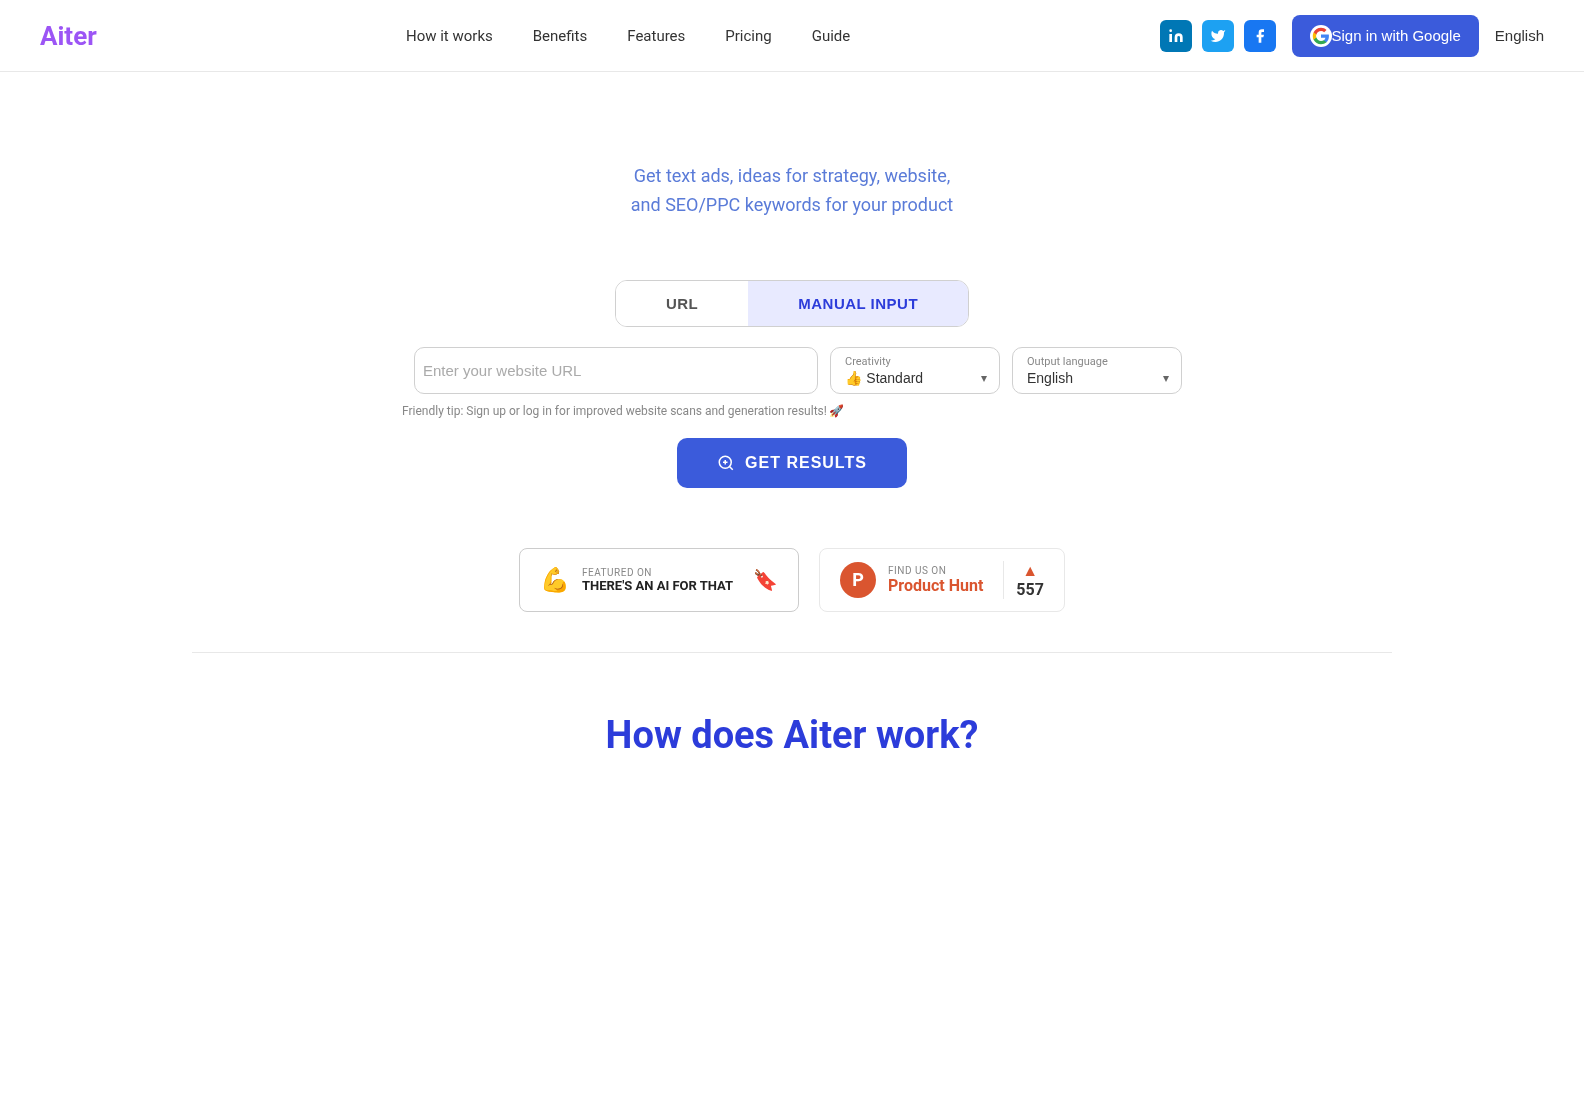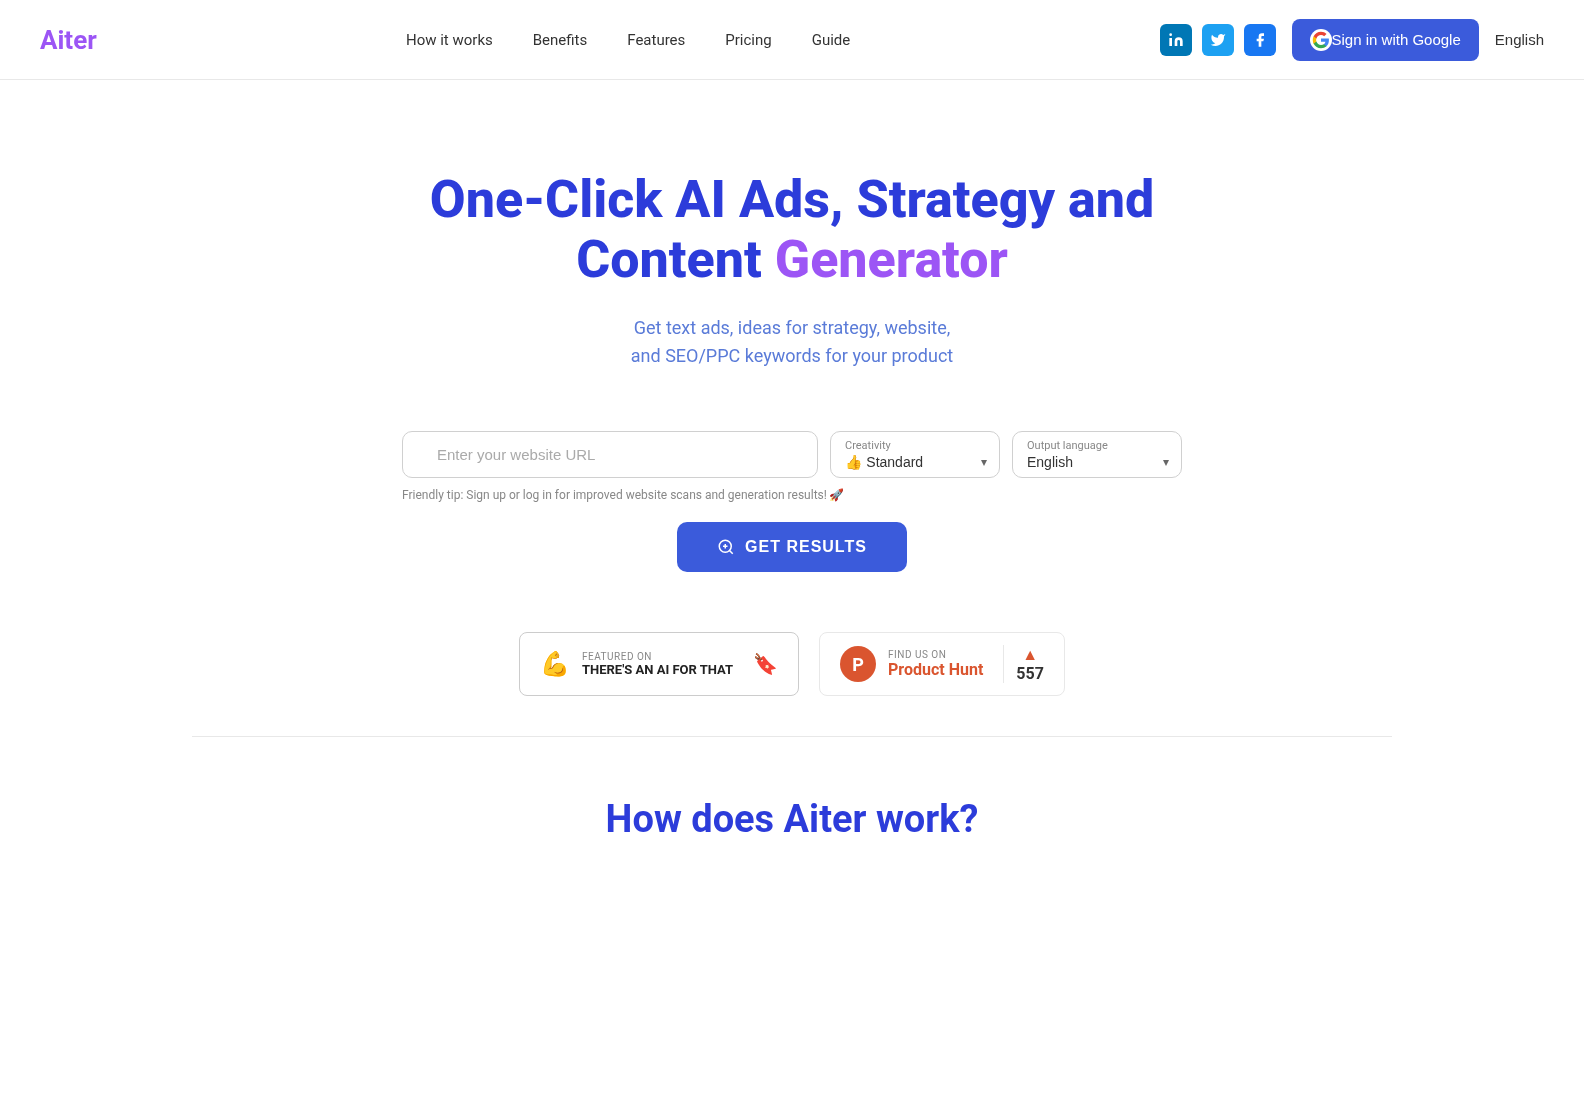--- a/index.html
+++ b/index.html
@@ -4,21 +4,21 @@
   <style>
     * { margin: 0; padding: 0; box-sizing: border-box; }
     body { font-family: -apple-system, BlinkMacSystemFont, 'Segoe UI', Roboto, sans-serif; background: #fff; color: #333; }
 
     
     .header {
       display: flex;
       align-items: center;
       justify-content: space-between;
       padding: 0 40px;
-      height: 80px;
+      height: 72px;
       border-bottom: 1px solid #e8e8e8;
       position: sticky;
       top: 0;
       background: #fff;
       z-index: 100;
     }
     .logo {
       font-size: 26px;
       font-weight: 700;
       color: #2c3cda;
@@ -144,24 +144,25 @@
     .controls-row {
       display: flex;
       gap: 12px;
       align-items: stretch;
       margin-bottom: 10px;
     }
     .url-input {
       flex: 1;
       border: 1.5px solid #d0d0d0;
       border-radius: 10px;
-      padding: 14px 34px;
+      padding: 14px 8px;
       font-size: 15px;
       color: #8b5cf6;
       outline: none;
+      margin-left: 12px;
     }
     .url-input::placeholder { color: #aaa; }
     .dropdown-wrapper {
       position: relative;
       border: 1.5px solid #d0d0d0;
       border-radius: 10px;
       background: #fff;
       padding: 6px 12px 6px 14px;
       min-width: 170px;
       display: flex;
@@ -360,31 +361,32 @@
       <span>Sign in with Google</span>
     </button>
 
     <button class="lang-btn">
       <span>English</span>
     </button>
   </div>
 </header>
 
 <section class="hero">
-  <h1>
-    <span style="color:#2c3cda">One-Click AI Ads, Strategy and Content </span><span style="color:#9c55f5">Generator</span>
-  </h1>
   <p>
     <span>Get text ads, ideas for strategy, website,</span><br>
     <span>and SEO/PPC keywords for your product</span>
   </p>
 </section>
 
 <div class="input-section">
 
+  <div class="tabs">
+    <button class="tab">URL</button>
+    <button class="tab active">MANUAL INPUT</button>
+  </div>
 
   <div class="controls-row">
     <input class="url-input" type="text" placeholder="Enter your website URL" style="">
 
     <div class="dropdown-wrapper">
       <div class="dropdown-label">Creativity</div>
       <div class="dropdown-value">
         <select>
           <option>👍 Standard</option>
           <option>🔥 Creative</option>

